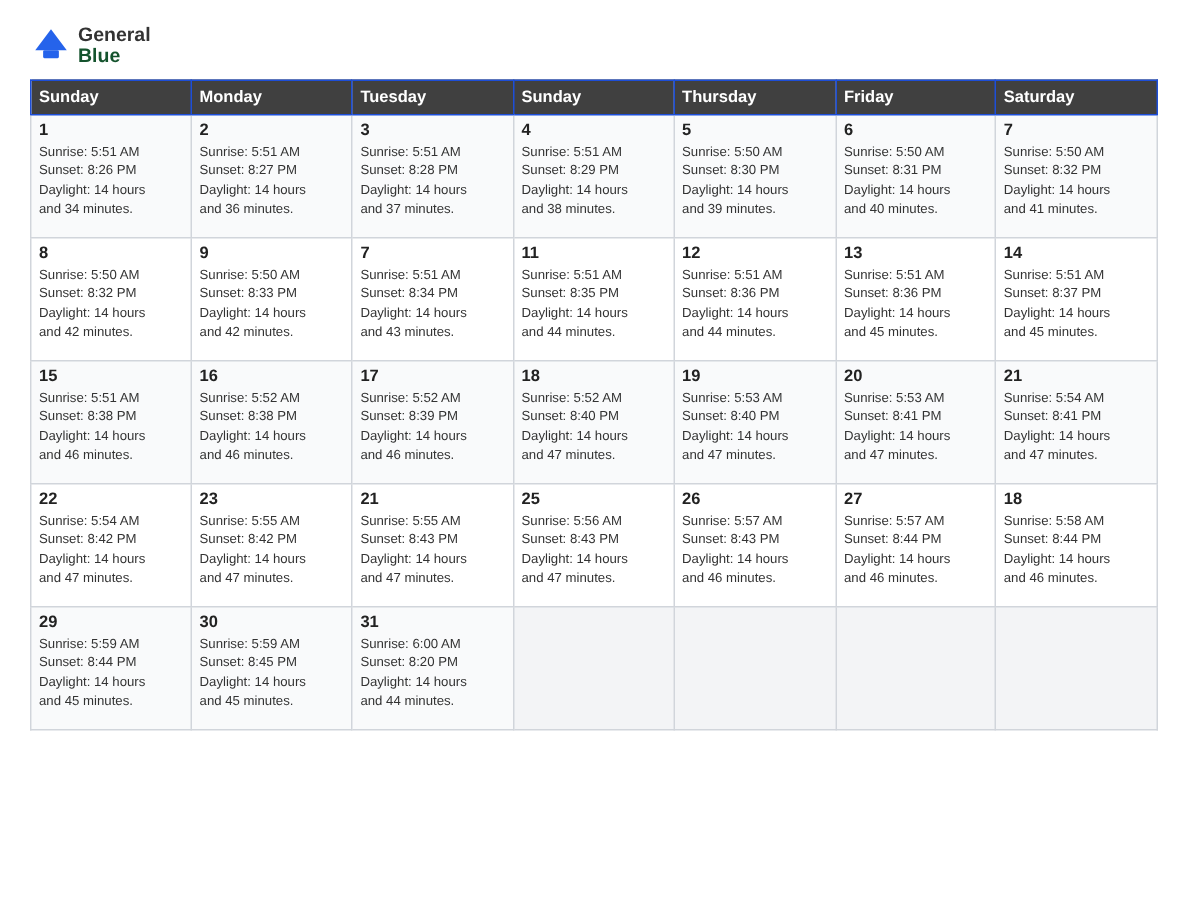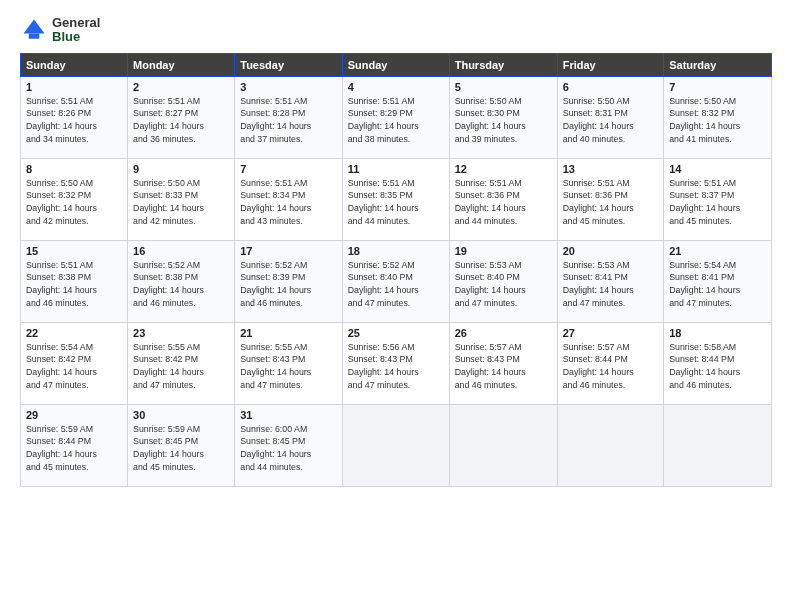--- a/index.html
+++ b/index.html
@@ -339,21 +339,21 @@
           <td>
             <span class="day-num">30</span>
             <div class="day-info" style="white-space: pre-line;">Sunrise: 5:59 AM
 Sunset: 8:45 PM
 Daylight: 14 hours
 and 45 minutes.</div>
           </td>
           <td>
             <span class="day-num">31</span>
             <div class="day-info" style="white-space: pre-line;">Sunrise: 6:00 AM
-Sunset: 8:45 PM
+Sunset: 8:20 PM
 Daylight: 14 hours
 and 44 minutes.</div>
           </td>
           <td class="empty-cell"></td>
           <td class="empty-cell"></td>
           <td class="empty-cell"></td>
           <td class="empty-cell"></td>
         </tr>
       </tbody>
   </table>

